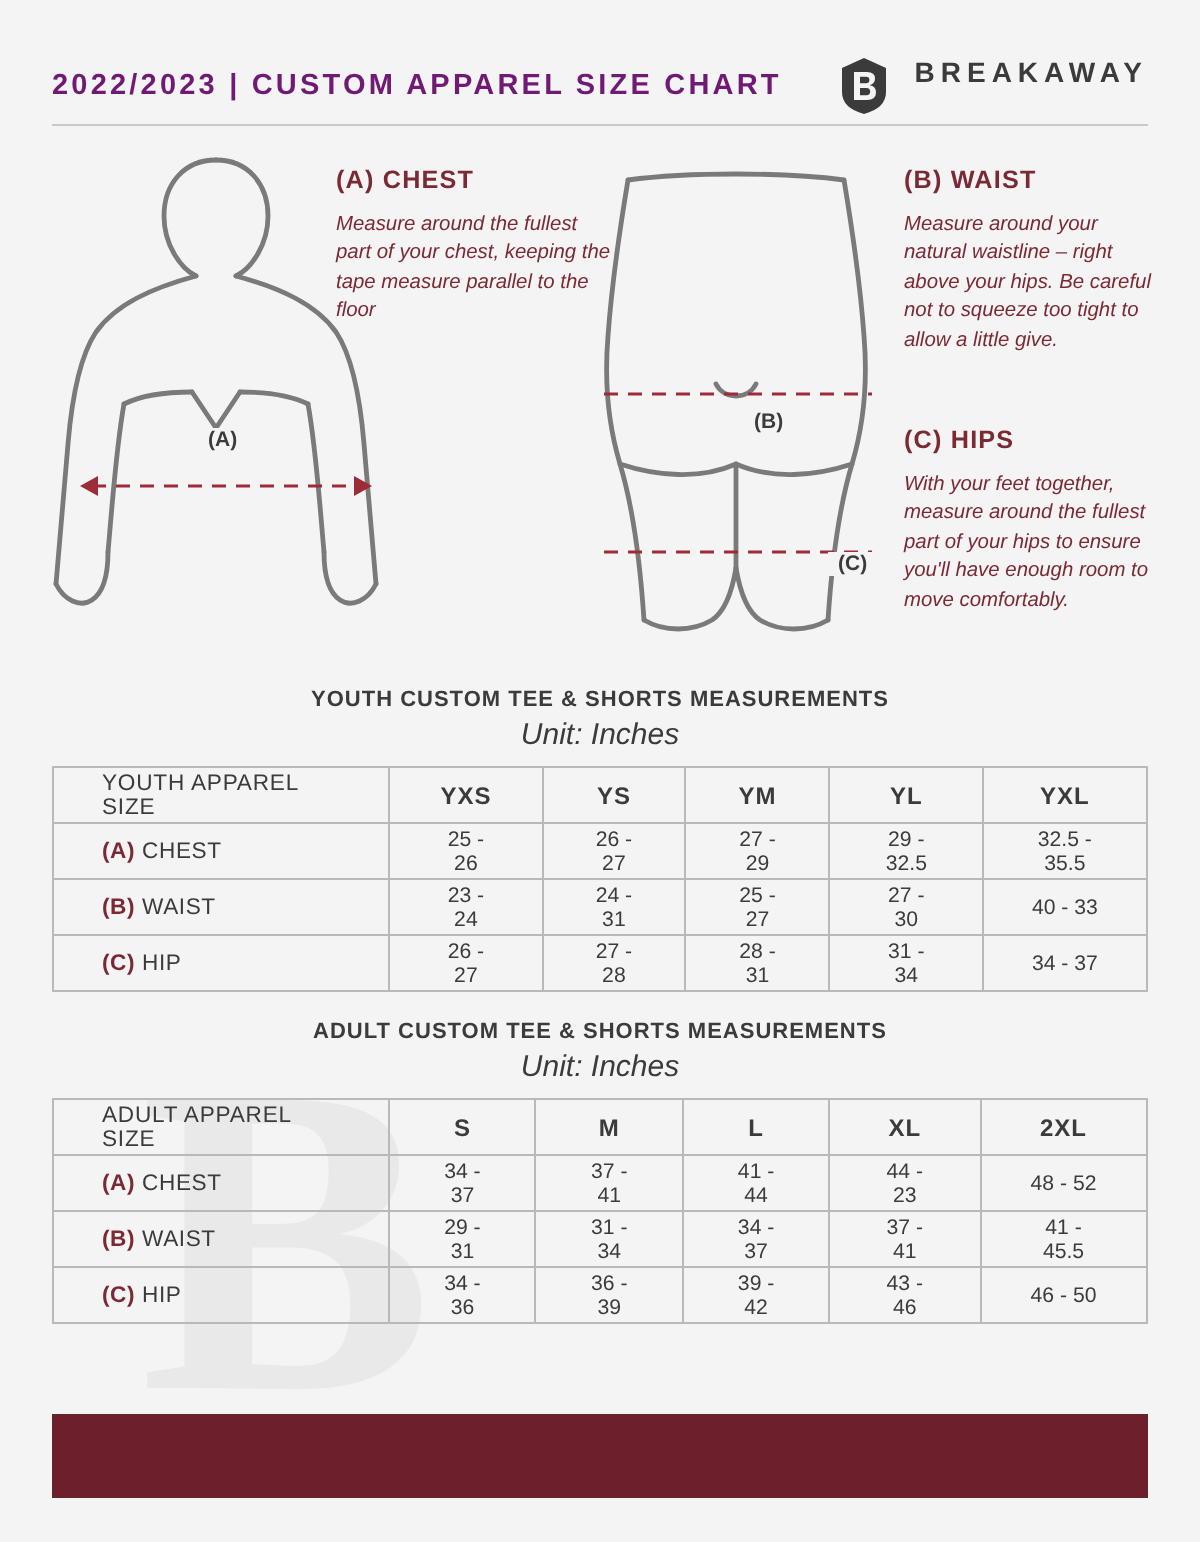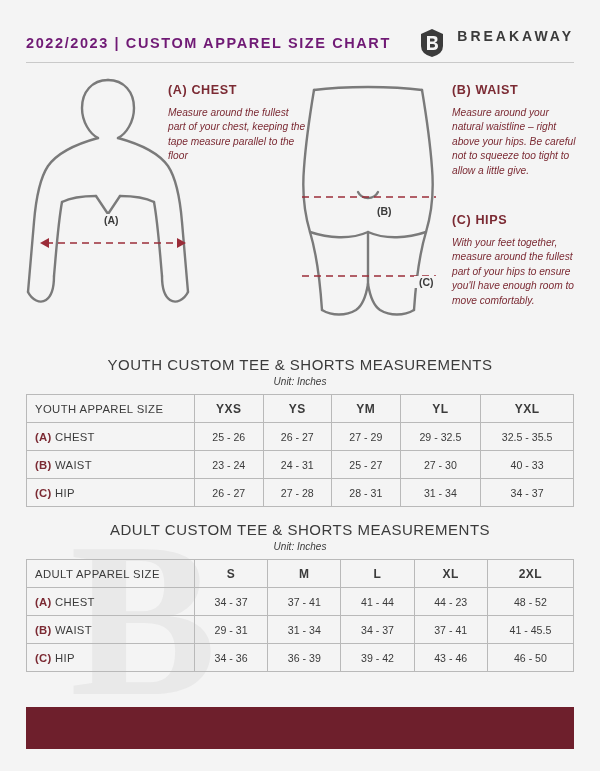--- a/index.html
+++ b/index.html
@@ -104,43 +104,43 @@
   }
 
   
   .section {
     position: relative;
     z-index: 2;
     margin: 0 26px;
   }
   .tbl-title {
     text-align: center;
-    font-size: 15px;
-    font-weight: normal;
+    font-size: 11px;
+    font-weight: bold;
     letter-spacing: 0.5px;
     color: #3b3b3b;
-    margin-top: 12px;
+    margin-top: 0;
   }
   .tbl-unit {
     text-align: center;
-    font-size: 10px;
+    font-size: 15px;
     font-style: italic;
     color: #3b3b3b;
     margin-top: 3px;
     margin-bottom: 7px;
   }
   table {
     width: 100%;
     border-collapse: collapse;
     font-size: 10.6px;
   }
   th, td {
     border: 1px solid #b9b9b9;
     height: 28px;
-    padding: 0 8px;
+    padding: 0 24px;
     text-align: center;
     font-weight: normal;
     color: #3b3b3b;
     background: transparent;
   }
   th.head-label, td.row-label {
     text-align: left;
     width: 168px;
   }
   th.head-label {

